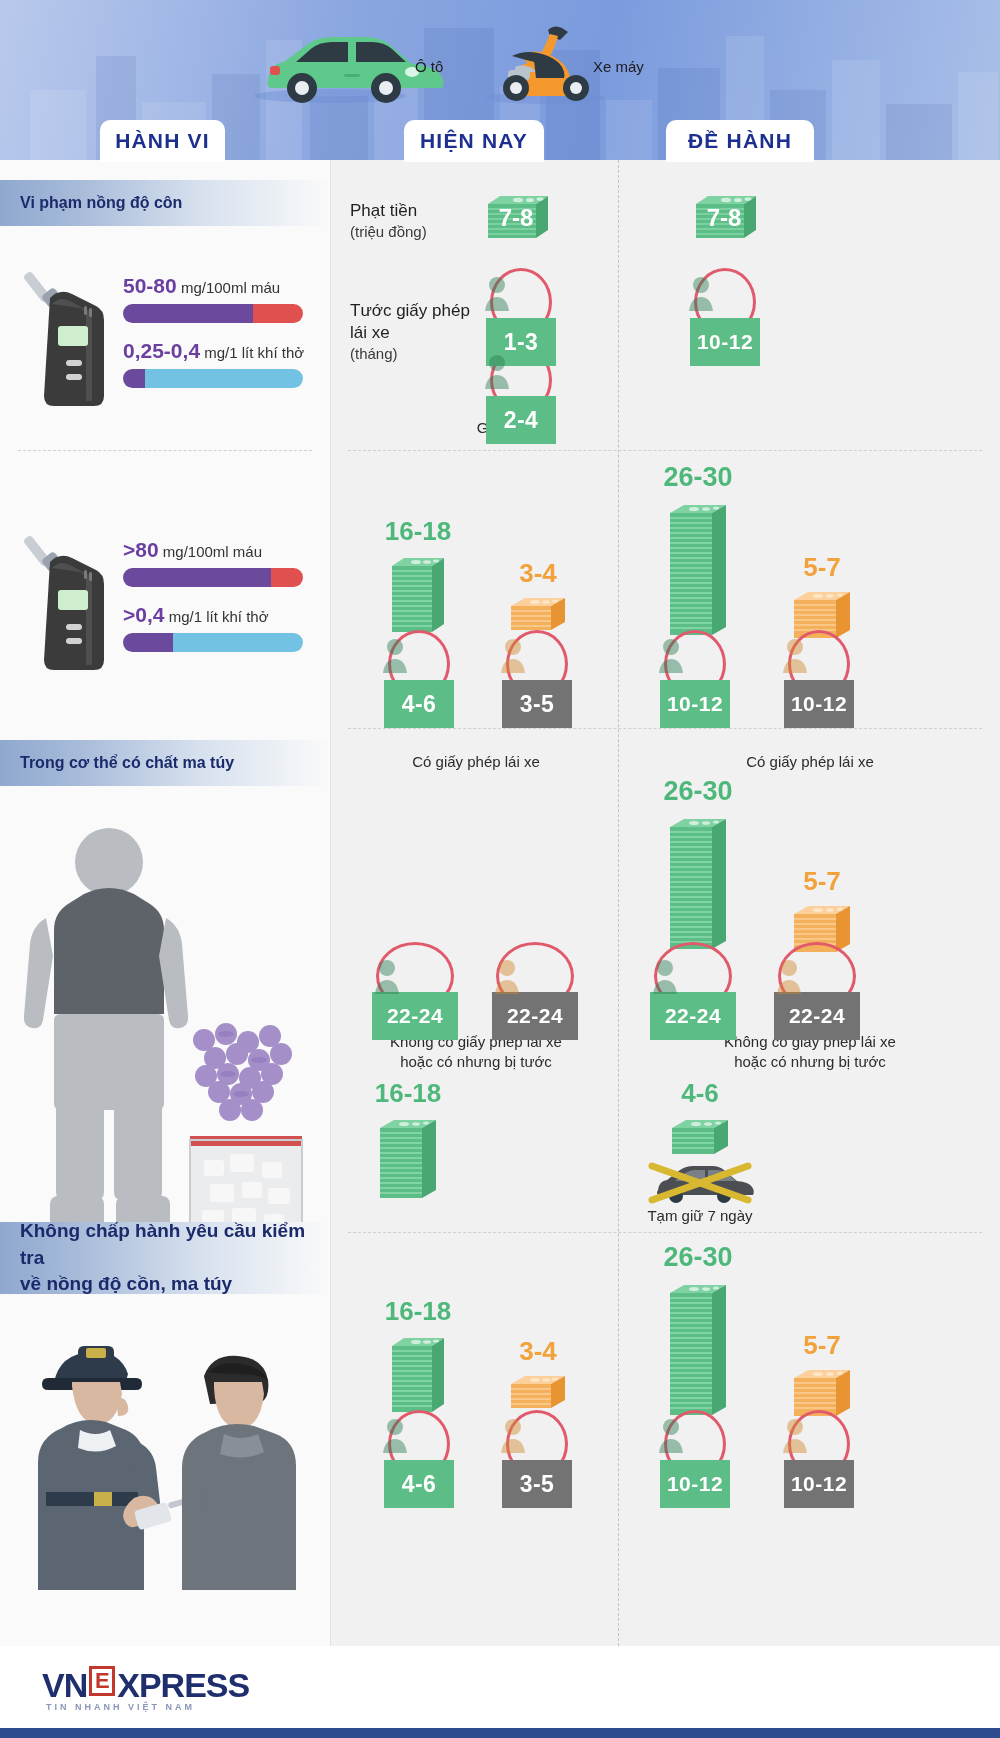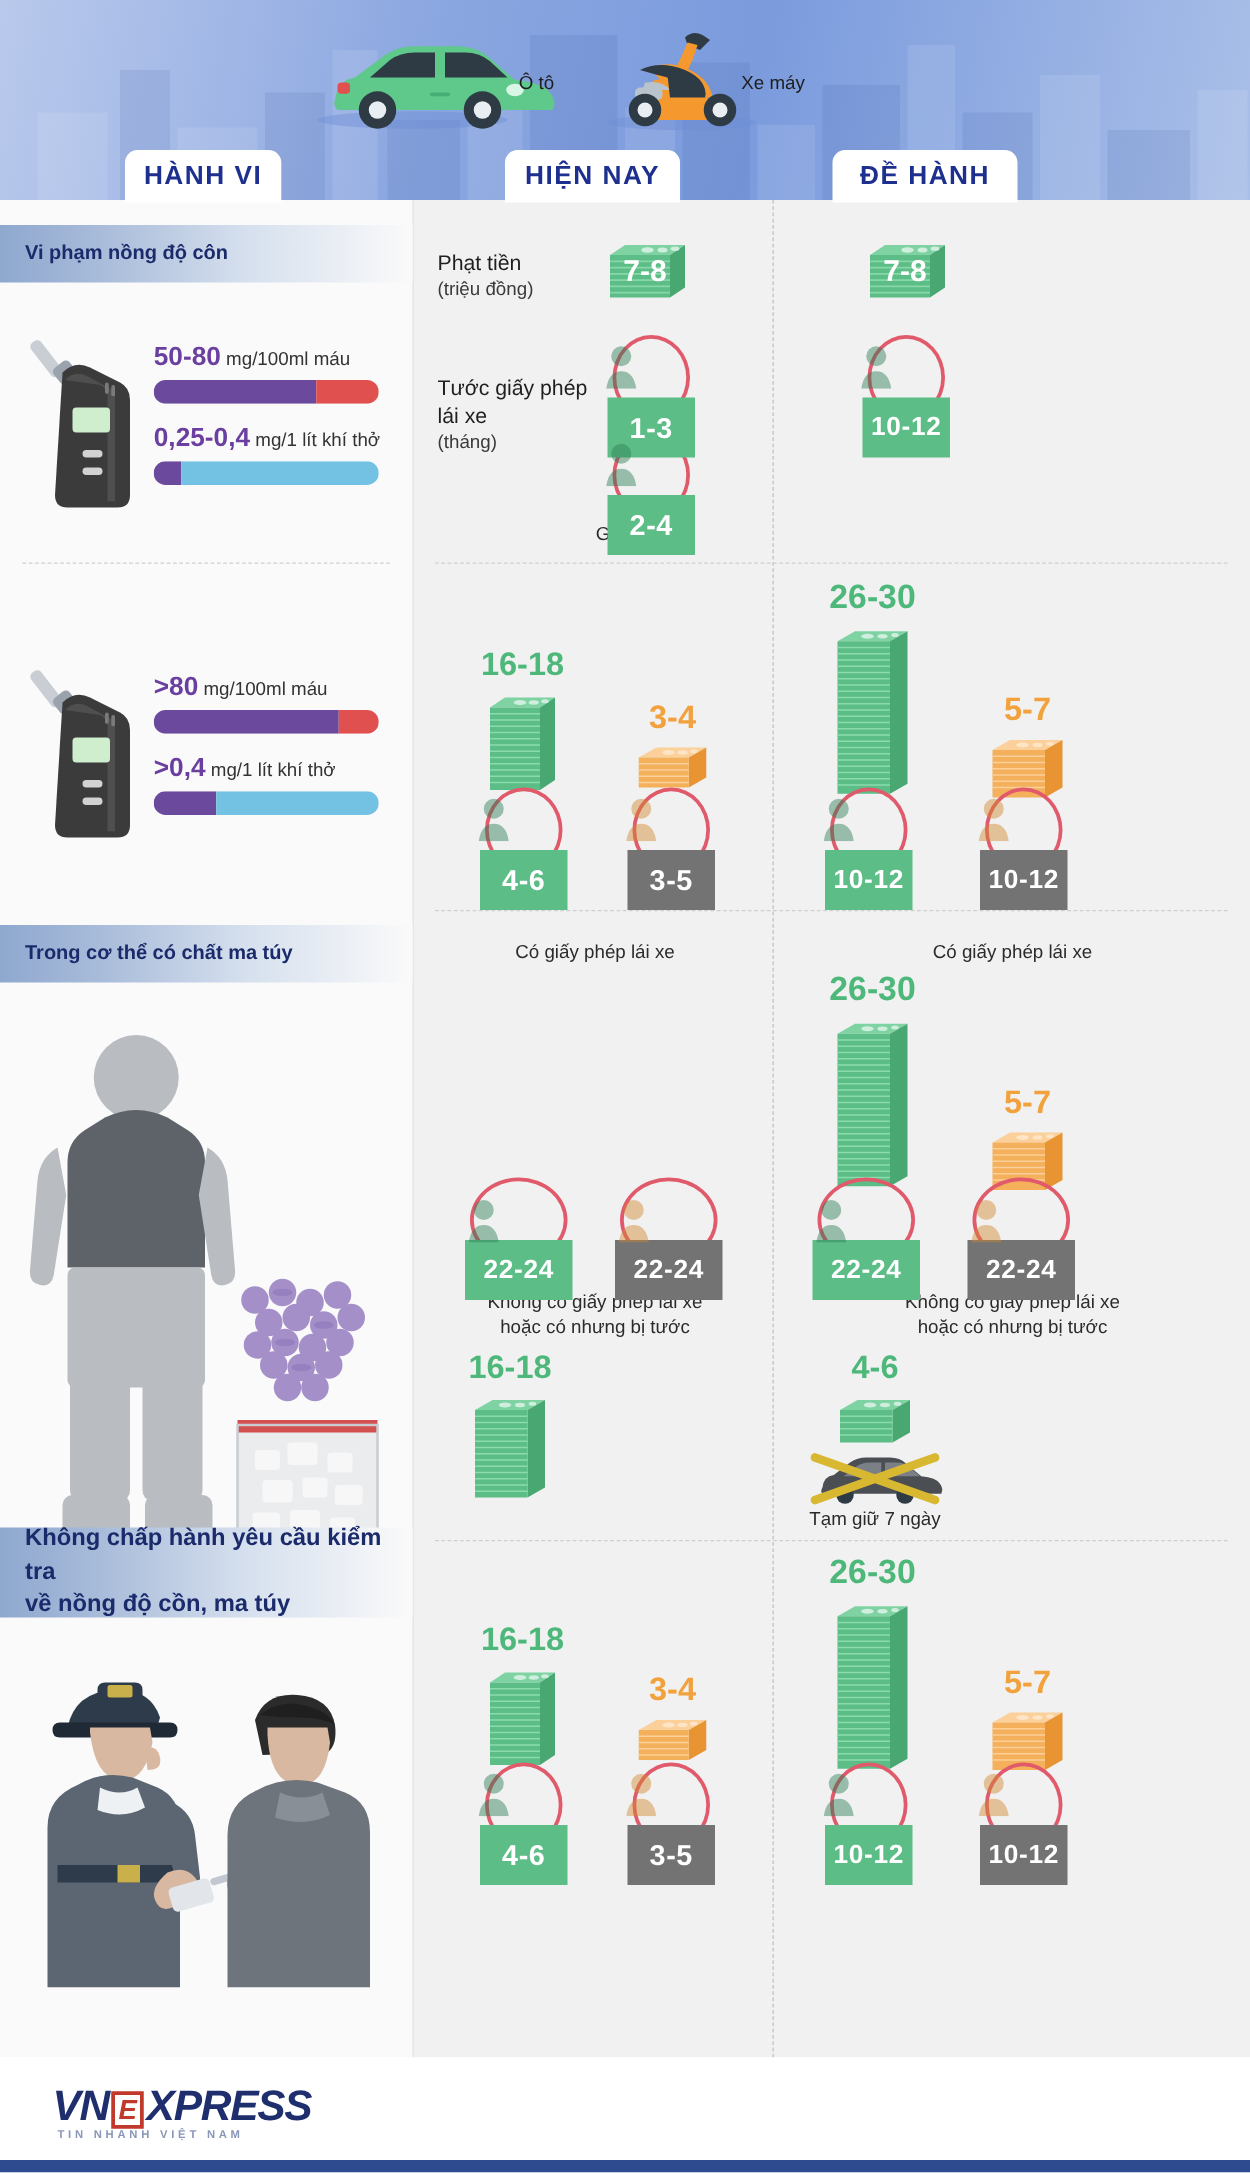--- a/index.html
+++ b/index.html
@@ -103,21 +103,21 @@
 
   
   .lbl { font-size: 17px; color: #1f1f1f; line-height: 1.3; }
   .lbl .small { font-size: 15px; color: #3a3a3a; }
 
   
   .footer {
     position: absolute; left: 0; bottom: 0; width: 1000px; height: 92px;
     background: #ffffff;
   }
-  .logo { position: absolute; left: 42px; top: 20px; display: flex; align-items: flex-end; font-style: italic; }
+  .logo { position: absolute; left: 42px; top: 20px; display: flex; align-items: flex-start; }
   .logo .vn { font-size: 34px; font-weight: bold; color: #1f2f6e; letter-spacing: -1px; }
   .logo .ebox {
     width: 26px; height: 30px; border: 3px solid #c0392b; color: #c0392b;
     font-size: 22px; font-weight: bold; display: flex; align-items: center; justify-content: center;
     margin: 0 2px 2px 2px;
   }
   .logo .press { font-size: 34px; font-weight: bold; color: #1f2f6e; letter-spacing: -1px; }
   .logo-sub {
     position: absolute; left: 46px; top: 56px;
     font-size: 9px; letter-spacing: 3px; color: #8b97b8; font-weight: bold;

